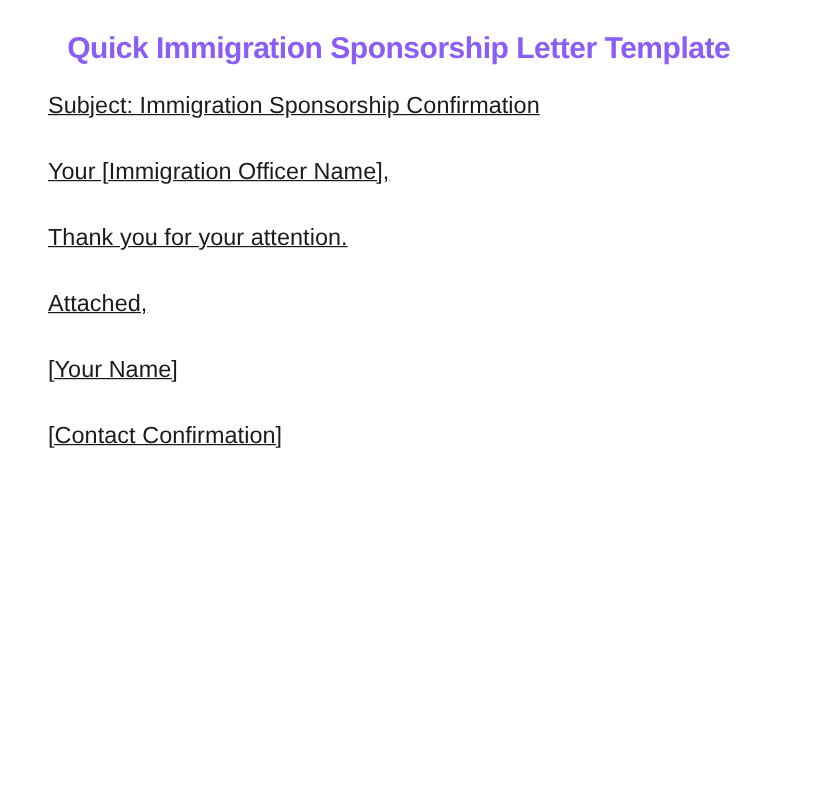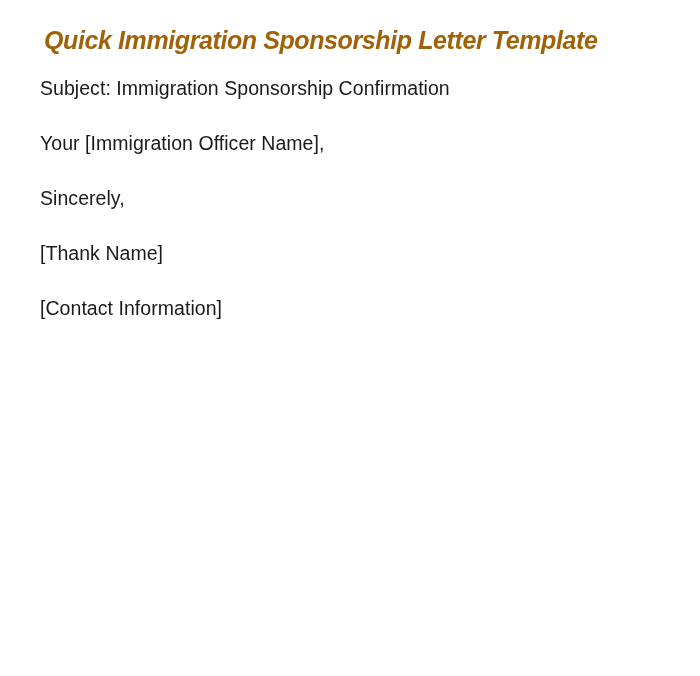--- a/index.html
+++ b/index.html
@@ -17,37 +17,38 @@
     .page {
       position: relative;
       padding: 22px 40px 0 40px;
       box-sizing: border-box;
       width: 700px;
     }
     .title {
       font-size: 25px;
       font-weight: bold;
       letter-spacing: -0.4px;
-      color: #a16207;
-      margin: 0 0 13px 4px;
+      color: #8b5cf6;
+      margin: 0 0 13px 16px;
       line-height: 36px;
       white-space: nowrap;
-      font-style: italic;
     }
     .para {
       font-size: 19.5px;
       line-height: 35px;
       margin: 0 0 20px 0;
       letter-spacing: 0.05px;
       max-width: 590px;
+      text-decoration: underline;
     }
   </style>
 </head>
 <body>
 
 <div class="page">
   <h1 class="title">Quick Immigration Sponsorship Letter Template</h1>
   <p class="para">Subject: Immigration Sponsorship Confirmation</p>
   <p class="para">Your [Immigration Officer Name],</p>
-  <p class="para">Sincerely,</p>
-  <p class="para">[Thank Name]</p>
-  <p class="para">[Contact Information]</p>
+  <p class="para">Thank you for your attention.</p>
+  <p class="para">Attached,</p>
+  <p class="para">[Your Name]</p>
+  <p class="para">[Contact Confirmation]</p>
 </div>
 
 </body></html>

